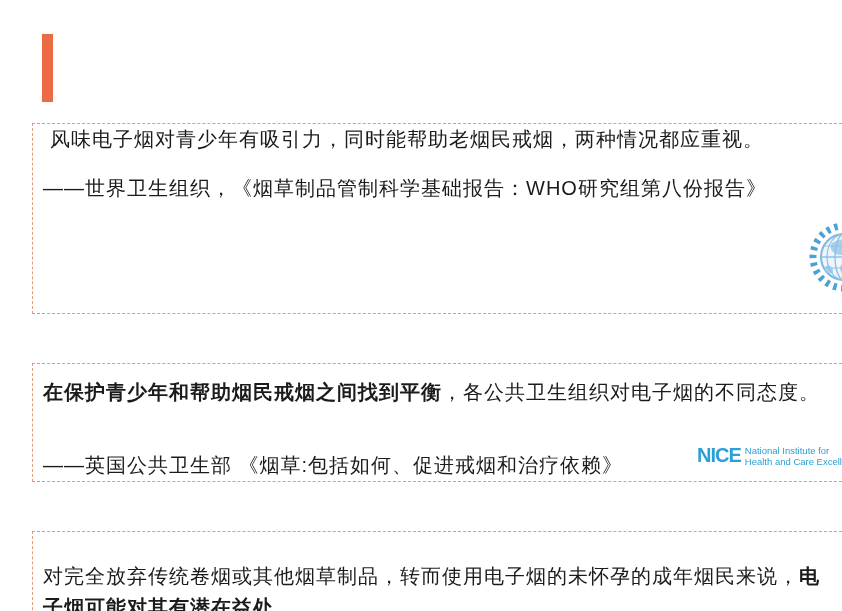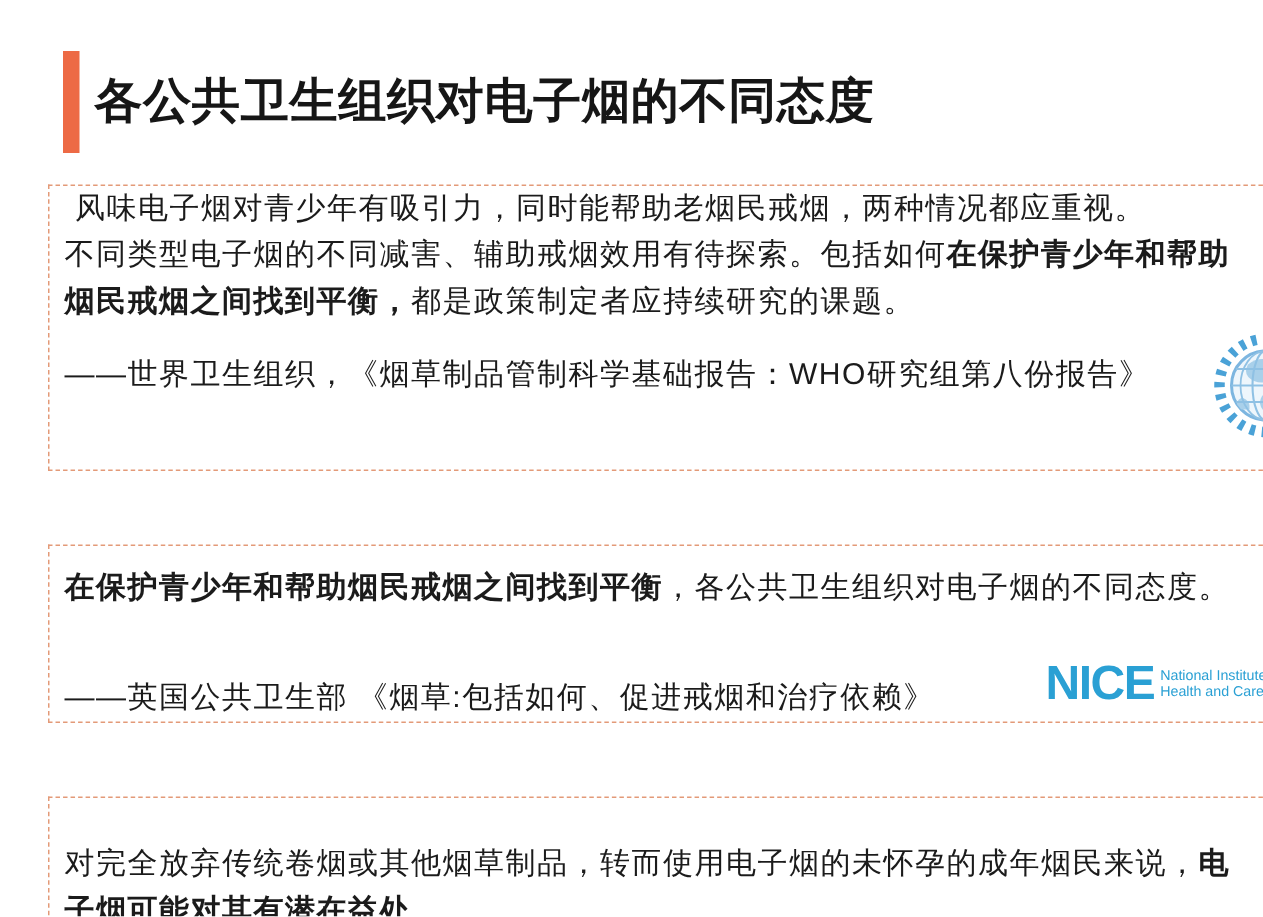--- a/index.html
+++ b/index.html
@@ -71,47 +71,45 @@
   }
   
   .nice-logo{
     position:absolute;
     left:697px;top:441px;
     display:flex;
     align-items:flex-start;
     white-space:nowrap;
   }
   .nice-word{
-    font-size:32px;
+    font-size:20px;
     font-weight:700;
     letter-spacing:-1px;
     line-height:28px;
     color:#2aa0d4;
   }
   .nice-sub{
     margin-left:4px;
     margin-top:4px;
     font-size:9.5px;
     line-height:11px;
     color:#2aa0d4;
   }
 </style>
 </head>
 <body>
 
 <div class="page">
 
   <div class="header">
     <div class="accent-bar"></div>
-    <h1 class="page-title">各公共卫生组织对电子烟的不同态度</h1>
   </div>
 
   <section class="quote-box box-who">
     <p class="mt-first indent"><span>风味电子烟对青少年有吸引力，同时能帮助老烟民戒烟，两种情况都应重视。</span></p>
-    <p class="mt-para"><span>不同类型电子烟的不同减害、辅助戒烟效用有待探索。包括如何</span><span class="b">在保护青少年和帮助烟民戒烟之间找到平衡，</span><span>都是政策制定者应持续研究的课题。</span></p>
     <p class="attribution">——世界卫生组织，《烟草制品管制科学基础报告：WHO研究组第八份报告》</p>
   </section>
 
   <svg class="who-emblem" viewBox="0 0 84 76" xmlns="http://www.w3.org/2000/svg">
     <defs>
       <clipPath id="globeClip">
           <circle cx="42" cy="36" r="23"></circle>
         </clipPath>
     </defs>
 

